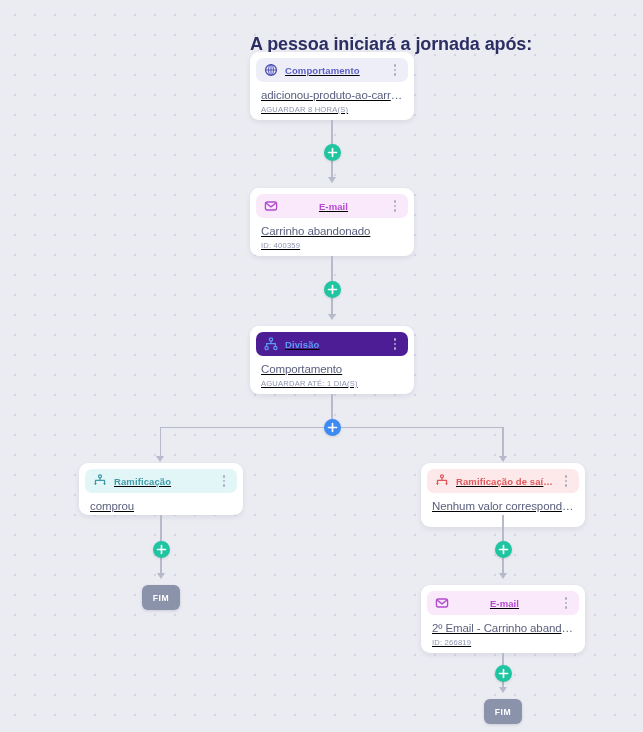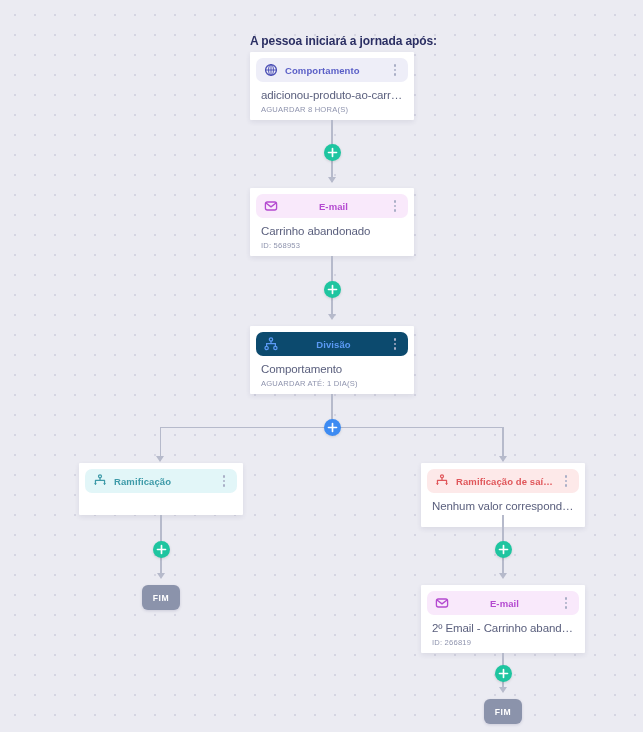--- a/index.html
+++ b/index.html
@@ -20,34 +20,35 @@
 
   #canvas {
     position: relative;
     width: 643px;
     height: 732px;
   }
 
   
   .flow-title {
     position: absolute;
-    font-size: 12px;
+    font-size: 18px;
     font-weight: bold;
     color: #2b2f63;
     letter-spacing: -0.1px;
     white-space: nowrap;
   }
 
   
   .node-card {
     position: absolute;
     background: #ffffff;
-    border-radius: 1px;
+    border-radius: 9px;
     box-shadow: 0 2px 5px rgba(60, 60, 110, 0.10);
     padding: 6px;
+    text-decoration: underline;
   }
 
   .card-header {
     display: flex;
     align-items: center;
     border-radius: 7px;
     height: 24px;
     padding: 0 7px 0 8px;
     gap: 7px;
   }
@@ -111,21 +112,21 @@
     white-space: nowrap;
   }
 
   
   .hdr-behavior { background: #eeeef8; }
   .hdr-behavior .hdr-label { color: #5a5fc7; }
 
   .hdr-email { background: #f9e9fb; }
   .hdr-email .hdr-label { color: #b44ad0; text-align: center; }
 
-  .hdr-split { background: #0c4a6e; text-align: center; }
+  .hdr-split { background: #4c1d95; }
   .hdr-split .hdr-label { color: #5b9af5; }
 
   .hdr-branch { background: #e2f6f8; }
   .hdr-branch .hdr-label { color: #3d9aa8; }
 
   .hdr-exit { background: #fde9e9; }
   .hdr-exit .hdr-label { color: #e0565a; }
 
   
   .conn {
@@ -224,21 +225,21 @@
       </span>
       <span class="hdr-label">E-mail</span>
       <span class="kebab">
         <i></i>
           <i></i>
           <i></i>
       </span>
     </div>
     <div class="card-body">
       <div class="card-title">Carrinho abandonado</div>
-      <div class="card-sub">ID: 568953</div>
+      <div class="card-sub">ID: 400359</div>
     </div>
   </div>
 
   <div class="conn v" style="left:331.2px; top:256px; height:62px;"></div>
   <div class="arrow-head" style="left:327.5px; top:314px;"></div>
   <div class="plus teal" style="left:323.5px; top:281px;">
     <svg width="11" height="11" viewBox="0 0 12 12">
         <path d="M6 1.6v8.8M1.6 6h8.8" stroke="#fff" stroke-width="1.8" stroke-linecap="round"></path>
       </svg>
   </div>
@@ -292,20 +293,23 @@
           <path d="M11.7 10.4 L13.2 12.6 L14.7 10.4 Z" fill="#3d9aa8"></path>
         </svg>
       </span>
       <span class="hdr-label">Ramificação</span>
       <span class="kebab">
         <i></i>
           <i></i>
           <i></i>
       </span>
     </div>
+    <div class="card-body">
+      <div class="card-title">comprou</div>
+    </div>
   </div>
 
   <div class="conn v" style="left:160.2px; top:515px; height:62px;"></div>
   <div class="arrow-head" style="left:156.5px; top:573px;"></div>
   <div class="plus teal" style="left:152.5px; top:541px;">
     <svg width="11" height="11" viewBox="0 0 12 12">
         <path d="M6 1.6v8.8M1.6 6h8.8" stroke="#fff" stroke-width="1.8" stroke-linecap="round"></path>
       </svg>
   </div>
 

